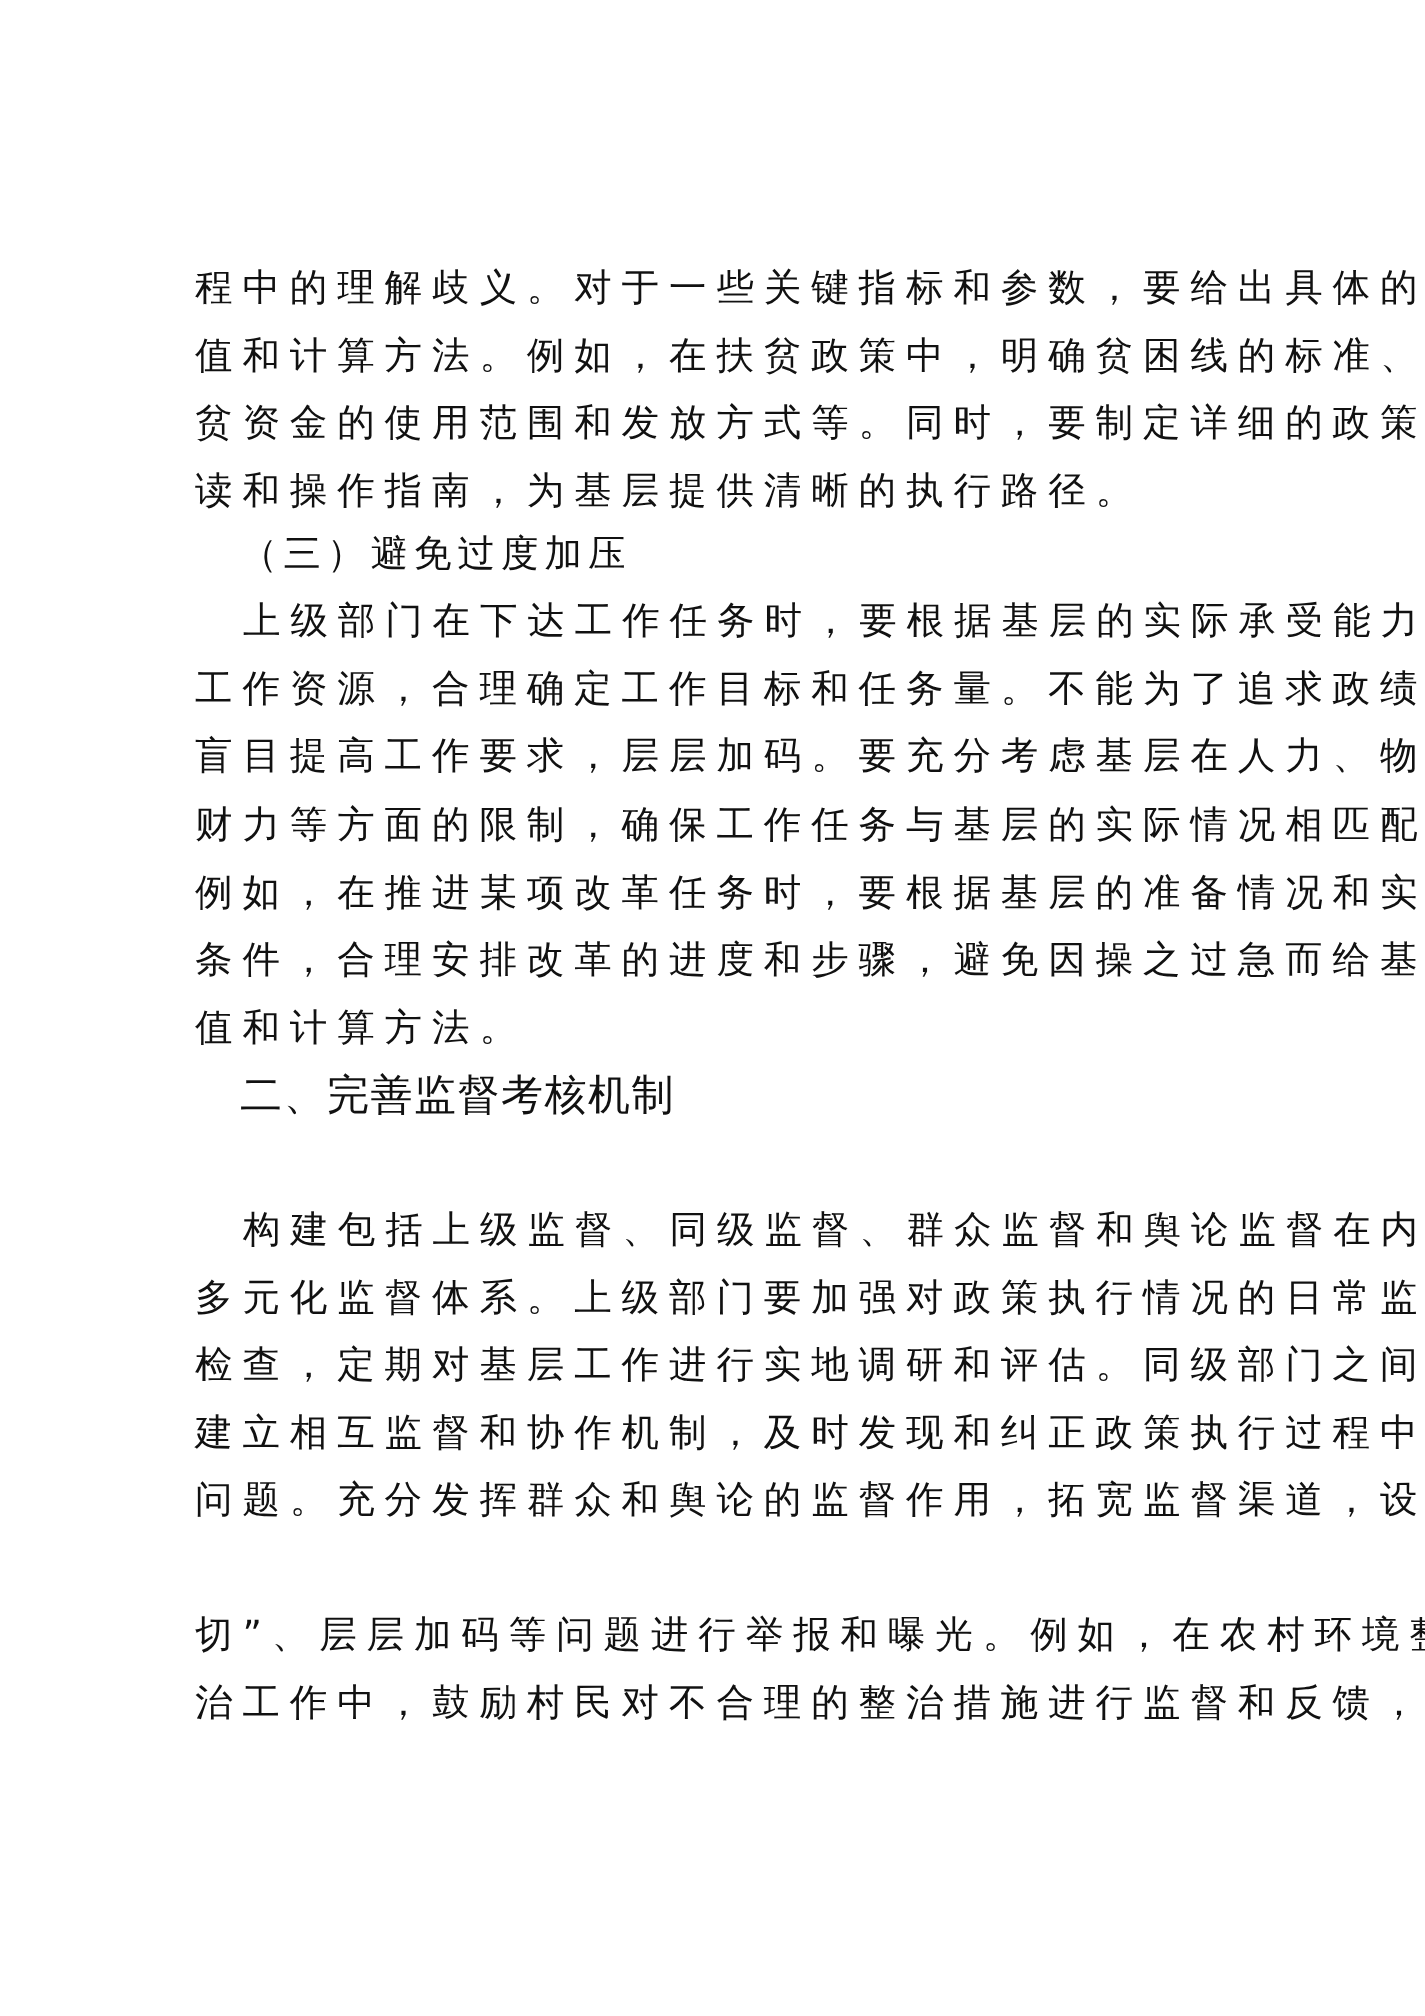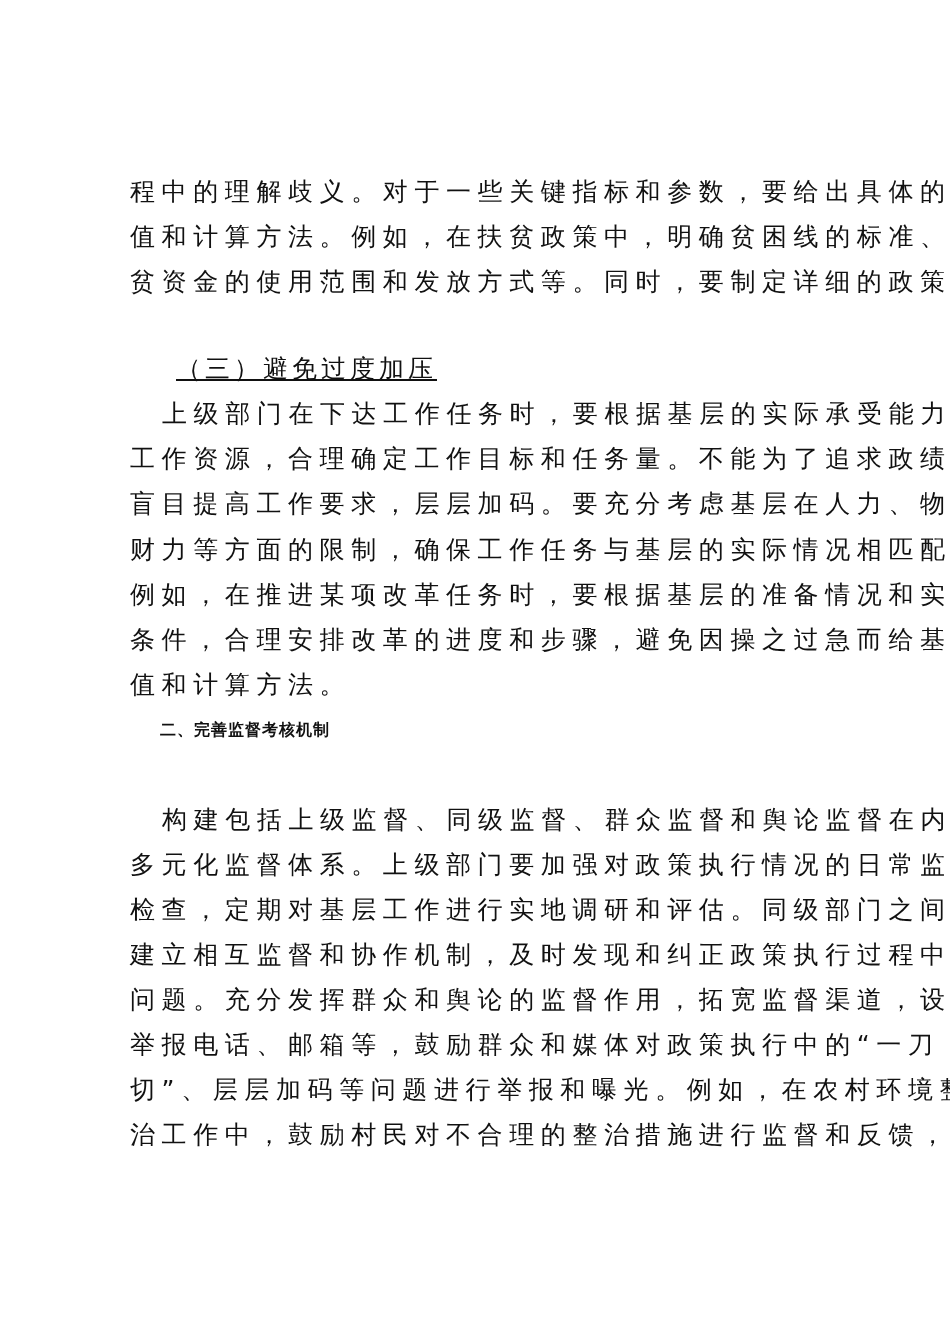--- a/index.html
+++ b/index.html
@@ -2,40 +2,40 @@
 <html><head>
 <meta charset="utf-8">
 <style>
   html, body { margin:0; padding:0; background:#ffffff; }
   body { width:950px; height:1344px; position:relative; overflow:hidden;
          font-family:"DejaVu Sans", "Liberation Sans", sans-serif; color:#111; }
   .page { position:absolute; left:0; top:0; width:950px; height:1344px; background:#fff; }
   .line { position:absolute; left:130px; white-space:nowrap; font-size:25px;
           letter-spacing:6.6px; line-height:30px; height:30px; }
   .line.indent { left:162px; }
-  .h1 { font-weight:bold; letter-spacing:1px; left:160px; font-size:16px; }
-  .h2 { left:176px; letter-spacing:4px;text-decoration:underline; }
+  .h1 { font-weight:normal; letter-spacing:1px; left:160px; font-size:28px; }
+  .h2 { left:160px; letter-spacing:4px; }
 </style>
 </head>
 <body>
 
 <div class="page">
   <div class="line" style="top:177px">程中的理解歧义。对于一些关键指标和参数，要给出具体的数</div>
   <div class="line" style="top:222px">值和计算方法。例如，在扶贫政策中，明确贫困线的标准、扶</div>
   <div class="line" style="top:267px">贫资金的使用范围和发放方式等。同时，要制定详细的政策解</div>
+  <div class="line" style="top:312px">读和操作指南，为基层提供清晰的执行路径。</div>
   <div class="line h2" style="top:354px">（三）避免过度加压</div>
   <div class="line indent" style="top:399px">上级部门在下达工作任务时，要根据基层的实际承受能力和</div>
   <div class="line" style="top:444px">工作资源，合理确定工作目标和任务量。不能为了追求政绩而</div>
   <div class="line" style="top:489px">盲目提高工作要求，层层加码。要充分考虑基层在人力、物力、</div>
   <div class="line" style="top:535px">财力等方面的限制，确保工作任务与基层的实际情况相匹配。</div>
   <div class="line" style="top:580px">例如，在推进某项改革任务时，要根据基层的准备情况和实施</div>
   <div class="line" style="top:625px">条件，合理安排改革的进度和步骤，避免因操之过急而给基层</div>
   <div class="line" style="top:670px">值和计算方法。</div>
   <div class="line h1" style="top:715px">二、完善监督考核机制</div>
   <div class="line indent" style="top:805px">构建包括上级监督、同级监督、群众监督和舆论监督在内的</div>
   <div class="line" style="top:850px">多元化监督体系。上级部门要加强对政策执行情况的日常监督</div>
   <div class="line" style="top:895px">检查，定期对基层工作进行实地调研和评估。同级部门之间要</div>
   <div class="line" style="top:940px">建立相互监督和协作机制，及时发现和纠正政策执行过程中的</div>
   <div class="line" style="top:985px">问题。充分发挥群众和舆论的监督作用，拓宽监督渠道，设立</div>
-  <div class="line" style="top:1030px">举报电话、邮箱等，鼓励群众和媒体对政策执行中的“一刀</div>
   <div class="line" style="top:1075px">切”、层层加码等问题进行举报和曝光。例如，在农村环境整</div>
   <div class="line" style="top:1120px">治工作中，鼓励村民对不合理的整治措施进行监督和反馈，同</div>
 </div>
 
 </body></html>

